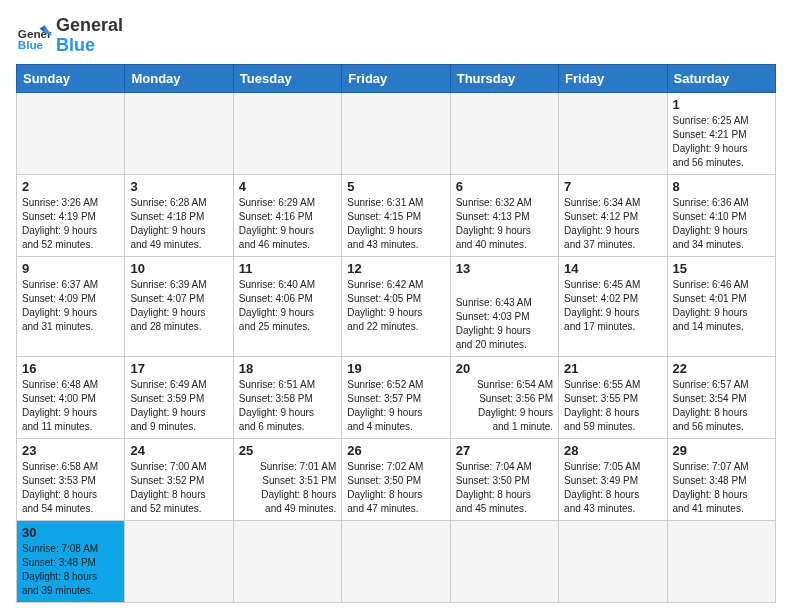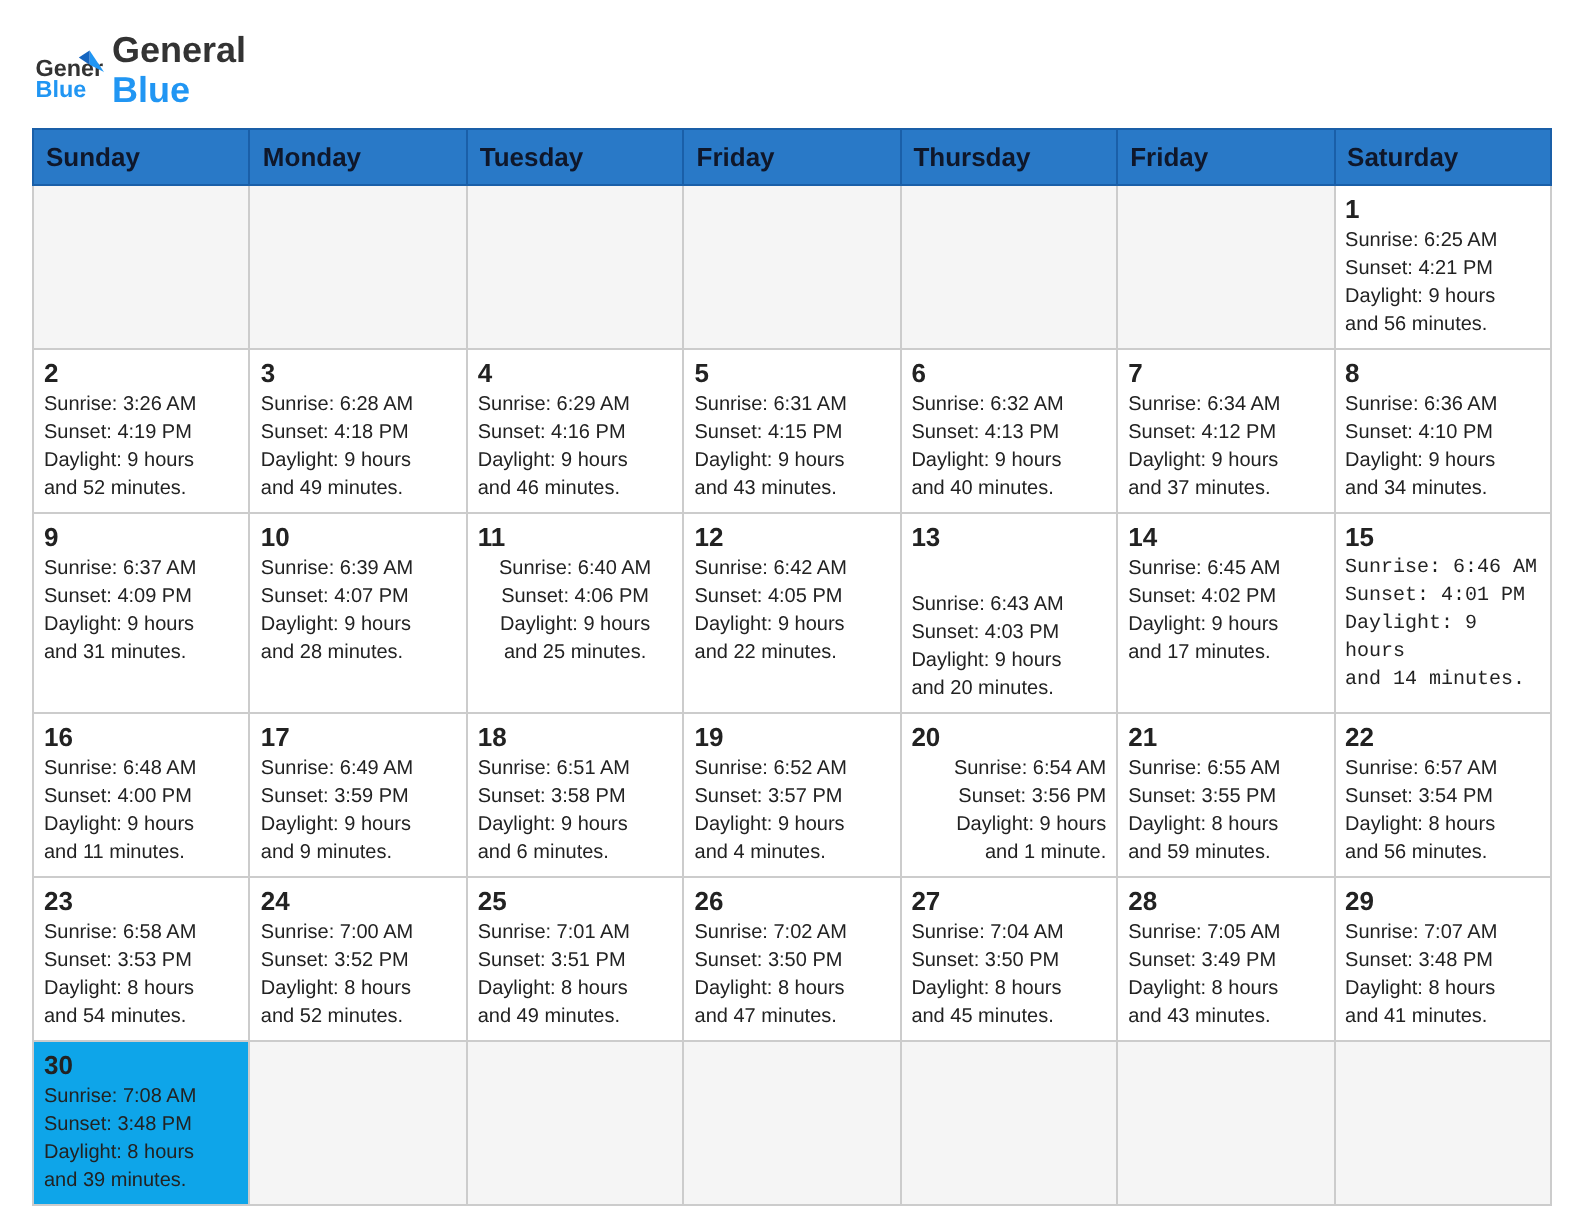--- a/index.html
+++ b/index.html
@@ -37,21 +37,21 @@
       font-size: 15px;
       color: #555;
     }
     .calendar {
       width: 100%;
       border-collapse: collapse;
       border: 1px solid #ccc;
     }
     .calendar th {
       background: #2979c7;
-      color: #0f172a;
+      color: #ffffff;
       text-align: left;
       padding: 6px 6px;
       font-size: 13px;
       font-weight: bold;
       border: 1px solid #1a5fa8;
     }
     .calendar td {
       vertical-align: top;
       padding: 4px 5px;
       border: 1px solid #ccc;
@@ -190,21 +190,21 @@
         </td>
         <td>
           <span class="day-number">10</span>
           <div class="day-info" style="white-space: pre-line;">Sunrise: 6:39 AM
 Sunset: 4:07 PM
 Daylight: 9 hours
 and 28 minutes.</div>
         </td>
         <td>
           <span class="day-number">11</span>
-          <div class="day-info" style="white-space: pre-line; text-align: center;">Sunrise: 6:40 AM
+          <div class="day-info" style="white-space: pre-line;">Sunrise: 6:40 AM
 Sunset: 4:06 PM
 Daylight: 9 hours
 and 25 minutes.</div>
         </td>
         <td>
           <span class="day-number">12</span>
           <div class="day-info" style="white-space: pre-line;">Sunrise: 6:42 AM
 Sunset: 4:05 PM
 Daylight: 9 hours
 and 22 minutes.</div>
@@ -218,21 +218,21 @@
         </td>
         <td>
           <span class="day-number">14</span>
           <div class="day-info" style="white-space: pre-line;">Sunrise: 6:45 AM
 Sunset: 4:02 PM
 Daylight: 9 hours
 and 17 minutes.</div>
         </td>
         <td>
           <span class="day-number">15</span>
-          <div class="day-info" style="white-space: pre-line; font-family: Liberation Mono, monospace;">Sunrise: 6:46 AM
+          <div class="day-info" style="white-space: pre-line;">Sunrise: 6:46 AM
 Sunset: 4:01 PM
 Daylight: 9 hours
 and 14 minutes.</div>
         </td>
       </tr>
       <tr>
         <td>
           <span class="day-number">16</span>
           <div class="day-info" style="white-space: pre-line;">Sunrise: 6:48 AM
 Sunset: 4:00 PM
@@ -292,21 +292,21 @@
         </td>
         <td>
           <span class="day-number">24</span>
           <div class="day-info" style="white-space: pre-line;">Sunrise: 7:00 AM
 Sunset: 3:52 PM
 Daylight: 8 hours
 and 52 minutes.</div>
         </td>
         <td>
           <span class="day-number">25</span>
-          <div class="day-info" style="white-space: pre-line;">Sunrise: 7:01 AM
+          <div class="day-info" style="white-space: pre-line; text-align: right;">Sunrise: 7:01 AM
 Sunset: 3:51 PM
 Daylight: 8 hours
 and 49 minutes.</div>
         </td>
         <td>
           <span class="day-number">26</span>
           <div class="day-info" style="white-space: pre-line;">Sunrise: 7:02 AM
 Sunset: 3:50 PM
 Daylight: 8 hours
 and 47 minutes.</div>

